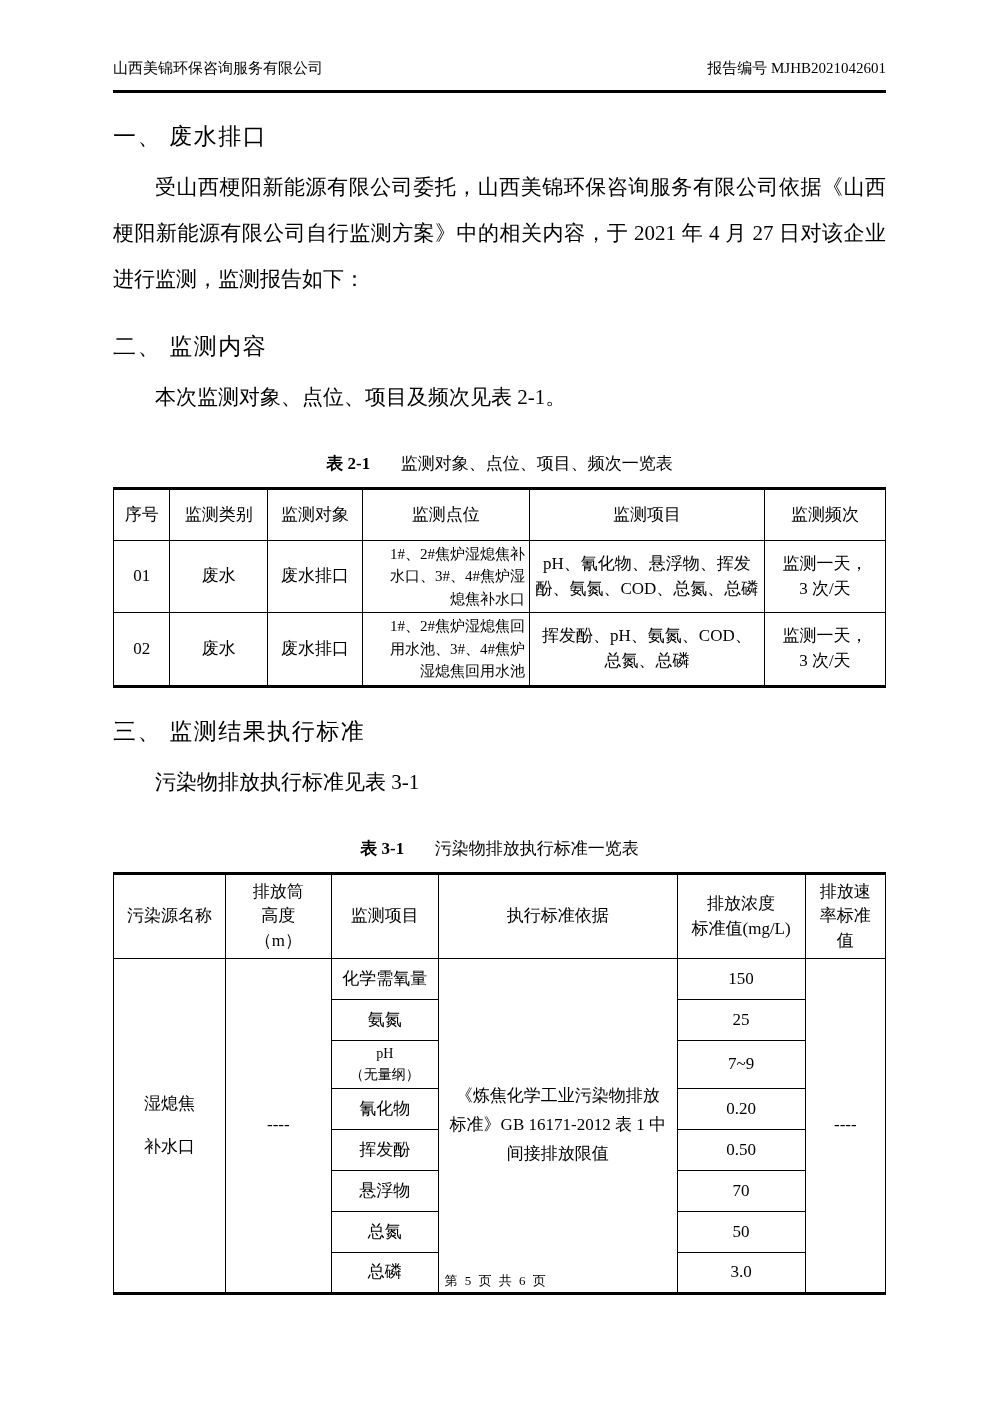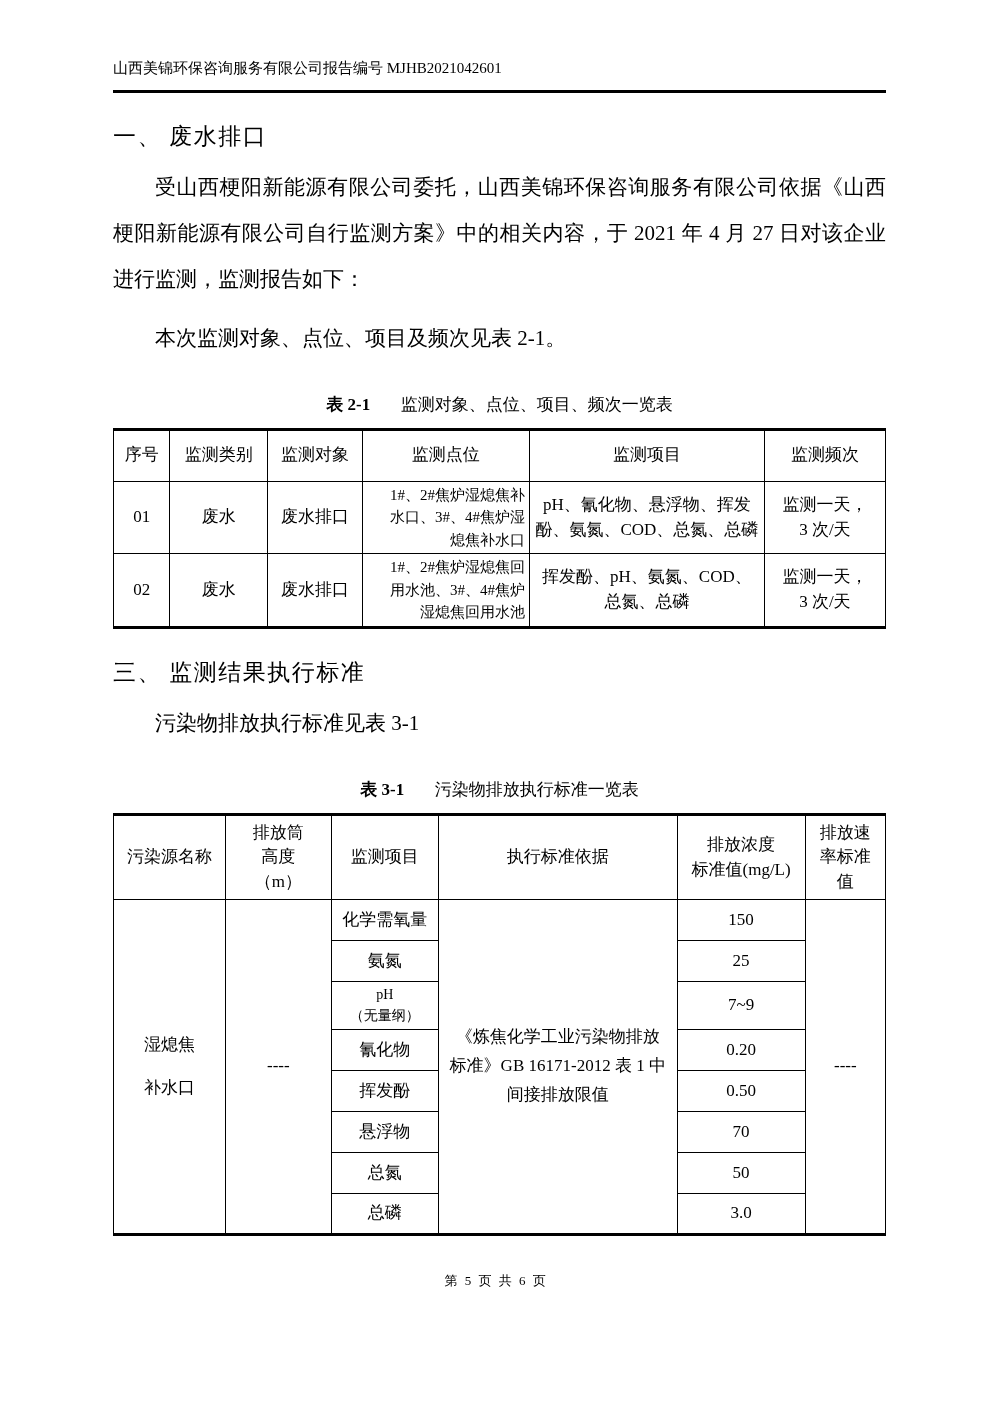--- a/index.html
+++ b/index.html
@@ -8,21 +8,21 @@
     width: 992px; height: 1403px;
     background: #ffffff;
     color: #000000;
     font-family: "Liberation Serif", "DejaVu Serif", serif;
     position: relative;
     overflow: hidden;
   }
   .content { padding: 58px 106px 0 113px; }
 
   .page-header {
-    display: flex; align-items: flex-end;
+    display: flex; justify-content: space-between; align-items: flex-end;
     font-size: 15px; line-height: 20px;
     padding-bottom: 12px;
     border-bottom: 3px solid #000;
   }
 
   h2.sec {
     font-size: 23px; font-weight: normal;
     letter-spacing: 1.5px;
     margin: 28px 0 0 0; line-height: 1.35;
   }
@@ -74,20 +74,21 @@
   <div class="content">
 
     <div class="page-header">
       <span>山西美锦环保咨询服务有限公司</span>
       <span>报告编号 MJHB2021042601</span>
     </div>
 
     <h2 class="sec">一、 废水排口</h2>
     <p class="body-par">受山西梗阳新能源有限公司委托，山西美锦环保咨询服务有限公司依据《山西梗阳新能源有限公司自行监测方案》中的相关内容，于 2021 年 4 月 27 日对该企业进行监测，监测报告如下：</p>
 
+    <h2 class="sec">二、 监测内容</h2>
     <p class="body-par intro">本次监测对象、点位、项目及频次见表 2-1。</p>
 
     <div class="caption">
       <span class="cap-label">表 2-1</span><span>监测对象、点位、项目、频次一览表</span>
     </div>
 
     <table class="t t21">
       <colgroup>
         <col style="width:7.3%">
           <col style="width:12.7%">

